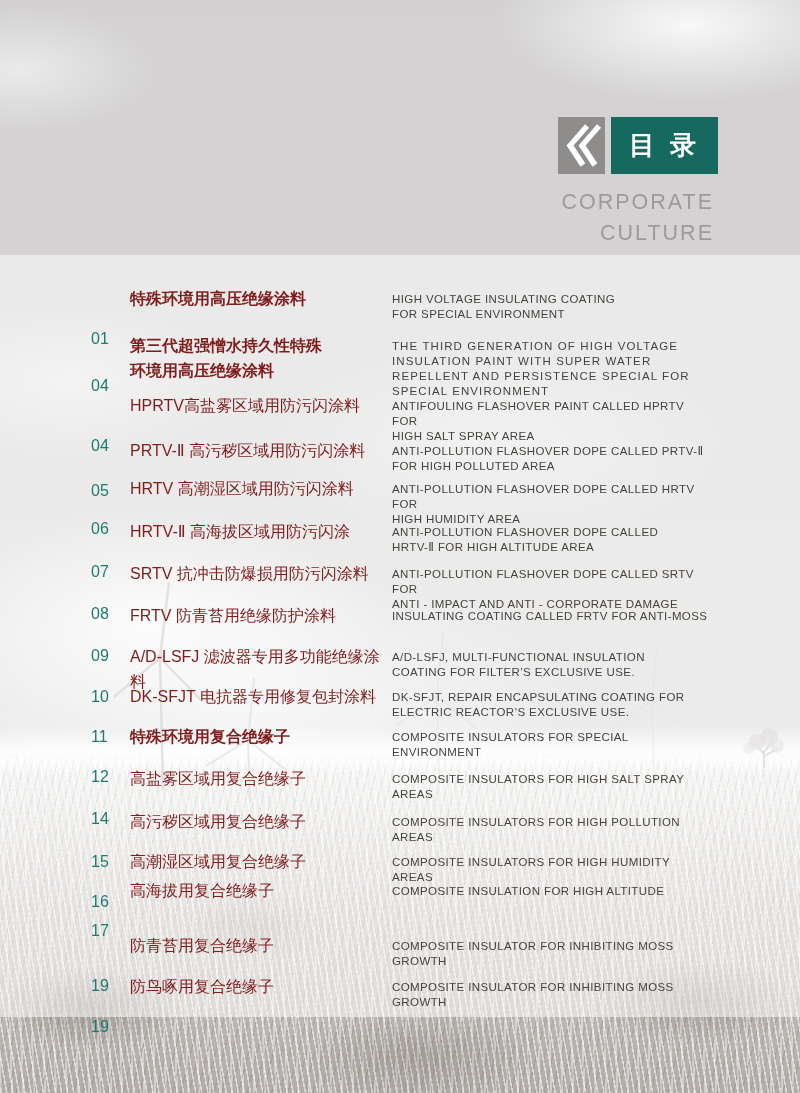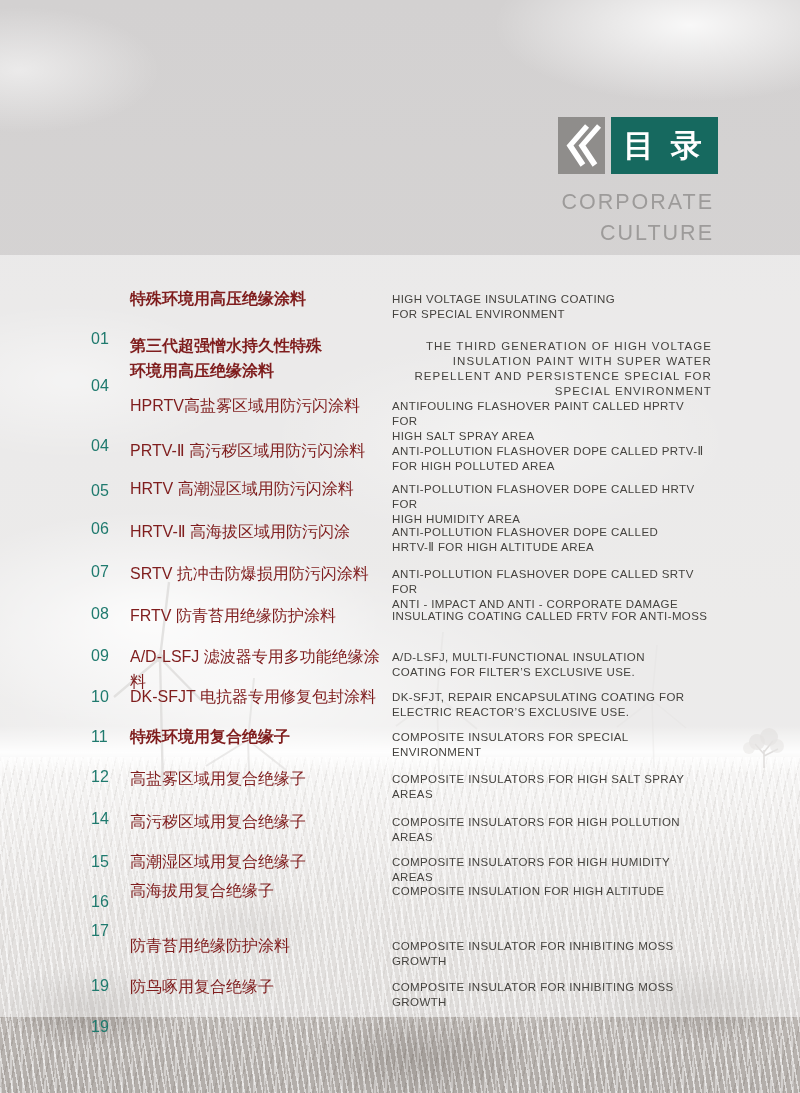--- a/index.html
+++ b/index.html
@@ -30,33 +30,33 @@
     background:linear-gradient(rgba(255,255,255,0),rgba(255,255,255,.9) 55%,rgba(255,255,255,0));}
   svg.scenery{position:absolute;left:0;top:0;}
   
   .overlay{position:absolute;left:0;top:255px;width:800px;height:762px;background:rgba(255,255,255,.52);}
 
   
   .chev-box{position:absolute;top:117px;right:195px;width:47px;height:57px;background:#8f8d8b;
             display:flex;align-items:center;justify-content:center;z-index:20;}
   .title-box{position:absolute;top:117px;right:82px;width:107px;height:57px;background:#16695f;
              display:flex;align-items:center;justify-content:center;z-index:20;
-             color:#fff;font-size:31px;font-weight:bold;letter-spacing:4px;}
+             color:#fff;font-size:26px;font-weight:bold;letter-spacing:4px;}
   .subtitle{position:absolute;top:187px;right:86px;width:330px;z-index:20;text-align:right;
             color:#9d9b9a;font-size:21.5px;line-height:31px;letter-spacing:2px;white-space:pre-line;}
 
   
   .toc{position:absolute;left:0;top:0;width:800px;height:1093px;z-index:10;}
   .row{position:absolute;left:91px;width:621px;display:flex;align-items:flex-start;}
   .num{width:39px;flex:0 0 39px;font-size:16px;line-height:25px;color:#1f7a6e;margin-top:40px;}
   .zh{width:262px;flex:0 0 262px;font-size:16px;line-height:25px;color:#7f1d1d;white-space:pre-line;}
   .en{flex:1;font-size:11.5px;line-height:15px;letter-spacing:.4px;color:#45433f;
       padding-top:6px;white-space:pre-line;}
   .hd .zh{font-weight:bold;}
-  .wide{letter-spacing:1.1px;text-align:right;}
+  .wide{letter-spacing:1.1px;}
   .r0{top:286px}.r1{top:333px}.r2{top:393px}.r3{top:438px}.r4{top:476px}.r5{top:519px}
   .r6{top:561px}.r7{top:603px}.r8{top:644px}.r9{top:684px}.r10{top:724px}.r11{top:766px}
   .r12{top:809px}.r13{top:849px}.r14{top:878px}.r15{top:933px}.r16{top:974px}
 </style>
 </head>
 <body>
 
 <div class="page">
 
   <div class="sky"></div>
@@ -196,21 +196,21 @@
         <span class="zh">高潮湿区域用复合绝缘子</span>
         <span class="en">COMPOSITE INSULATORS FOR HIGH HUMIDITY AREAS</span>
       </div>
     <div class="row r14">
         <span class="num">17</span>
         <span class="zh">高海拔用复合绝缘子</span>
         <span class="en">COMPOSITE INSULATION FOR HIGH ALTITUDE</span>
       </div>
     <div class="row r15">
         <span class="num">19</span>
-        <span class="zh">防青苔用绝缘防护涂料</span>
+        <span class="zh">防青苔用复合绝缘子</span>
         <span class="en">COMPOSITE INSULATOR FOR INHIBITING MOSS GROWTH</span>
       </div>
     <div class="row r16">
         <span class="num">19</span>
         <span class="zh">防鸟啄用复合绝缘子</span>
         <span class="en">COMPOSITE INSULATOR FOR INHIBITING MOSS GROWTH</span>
       </div>
   </div>
 
 </div>

